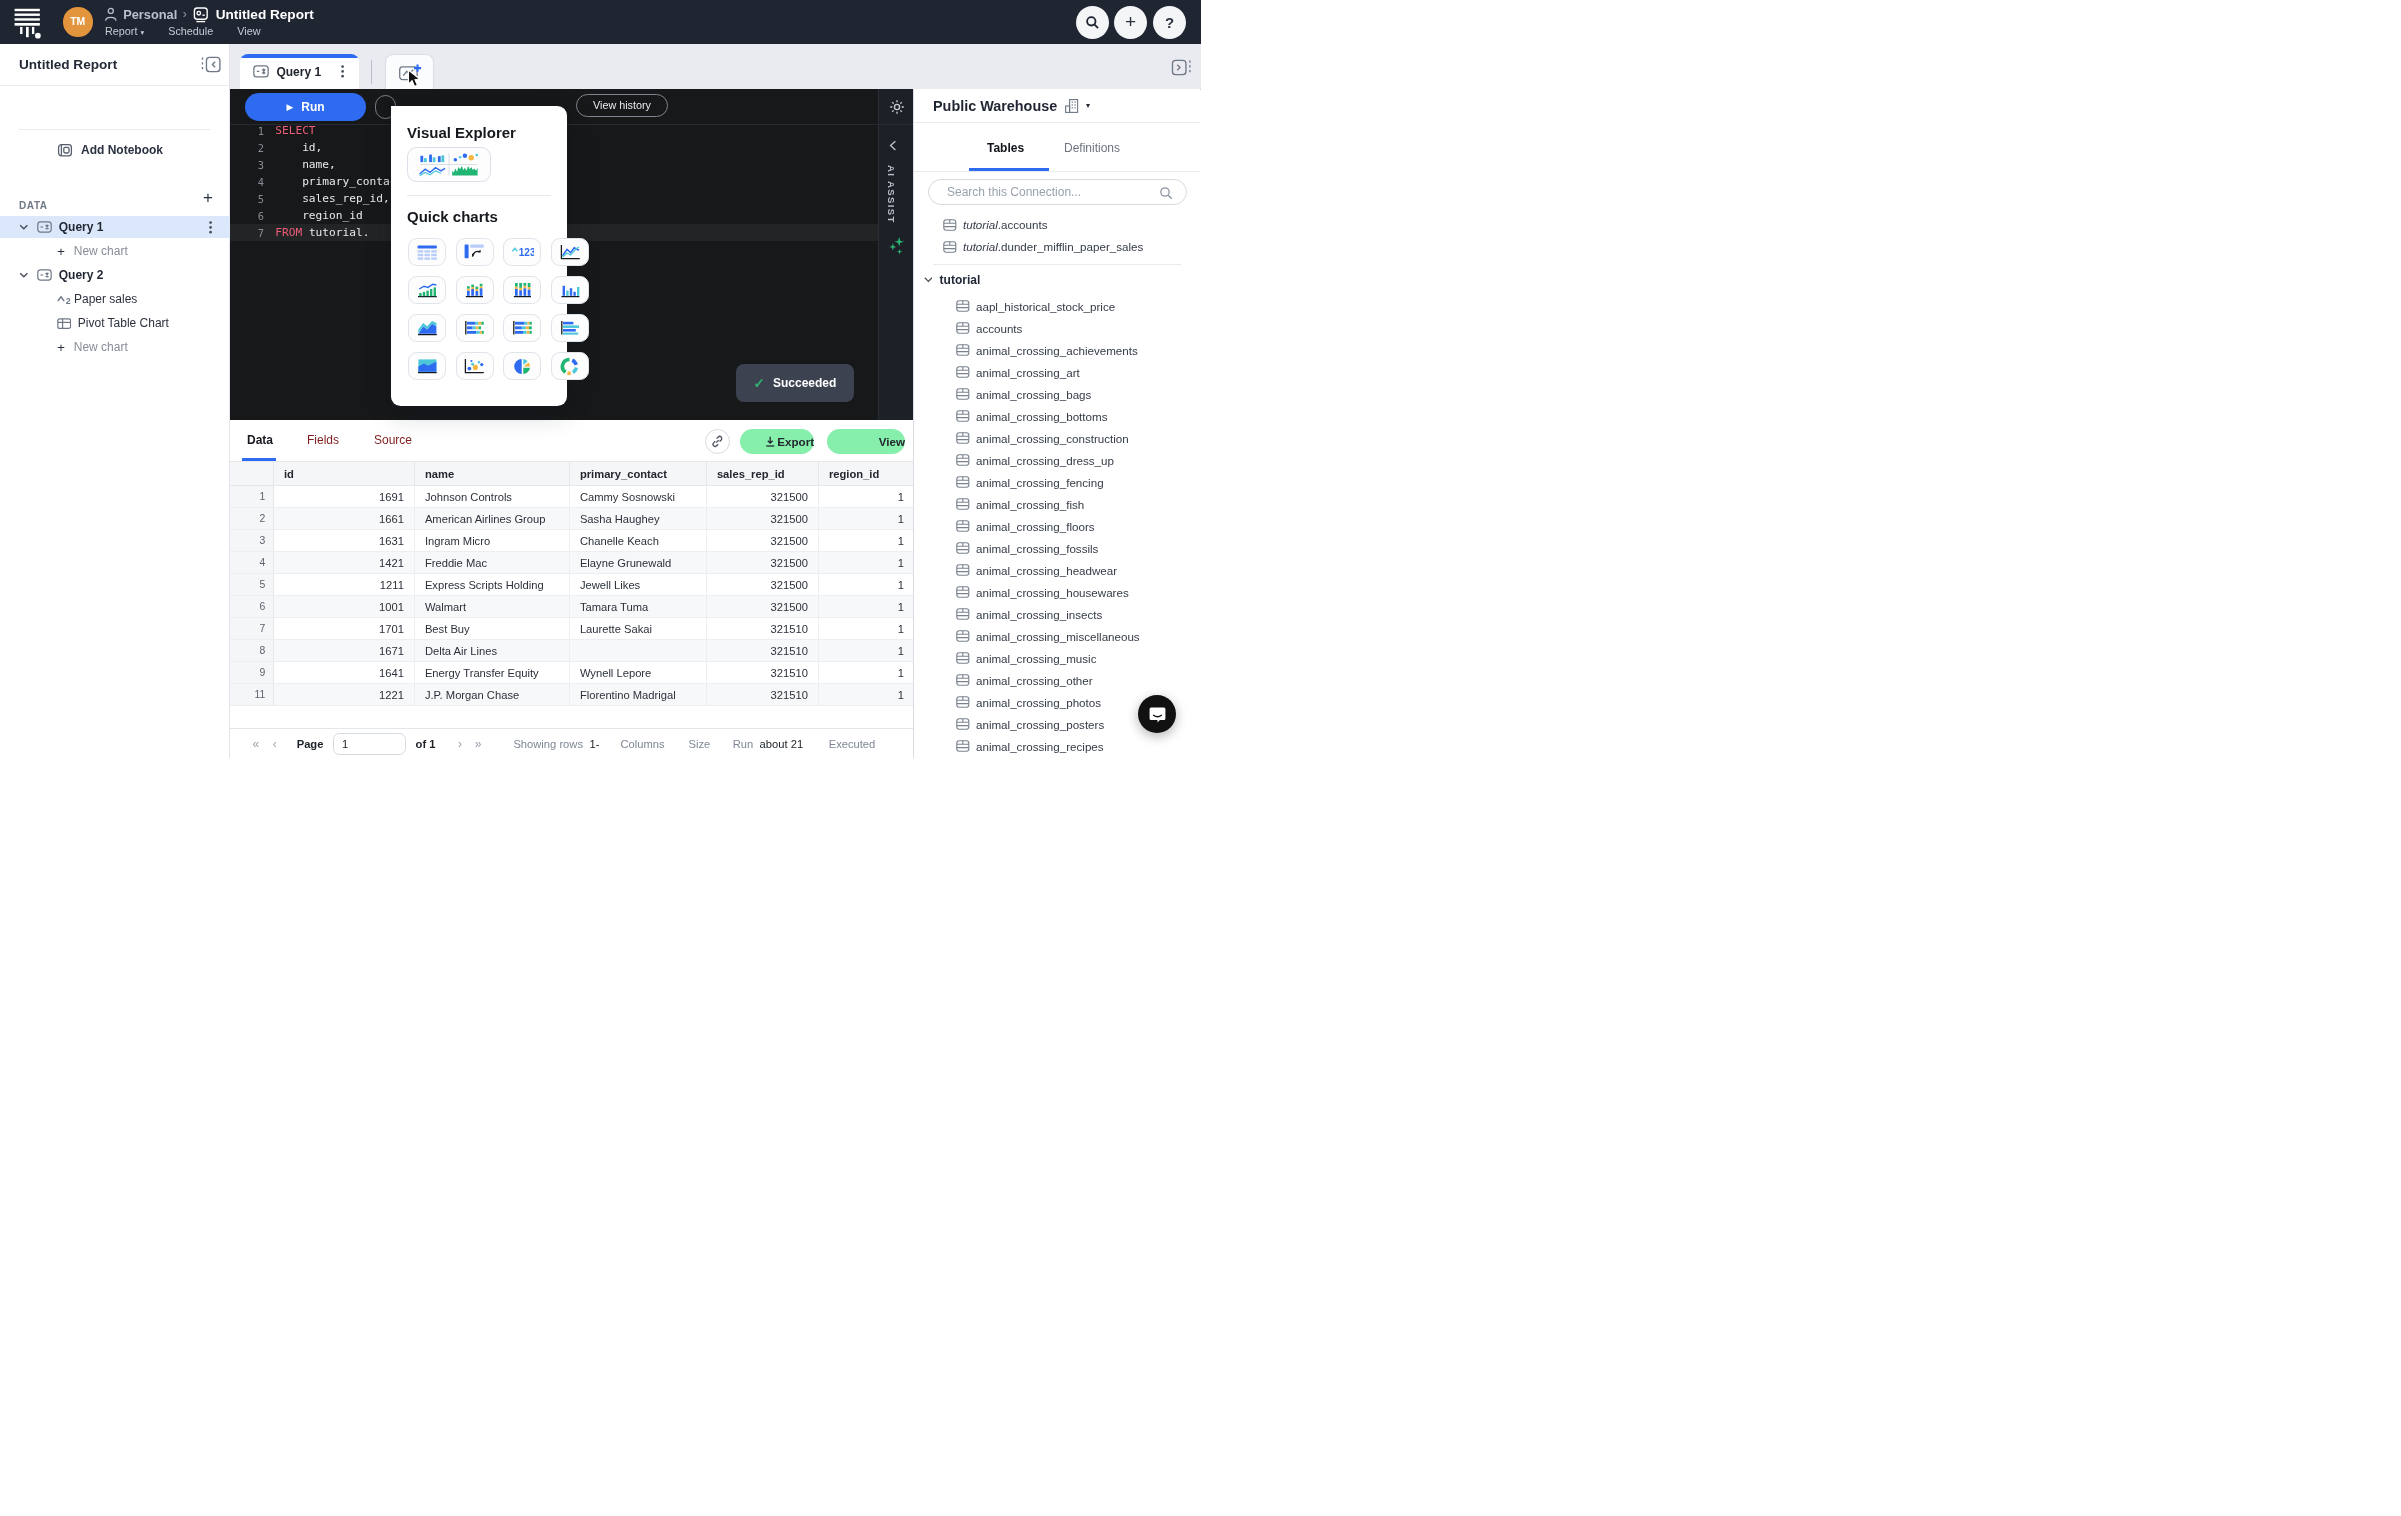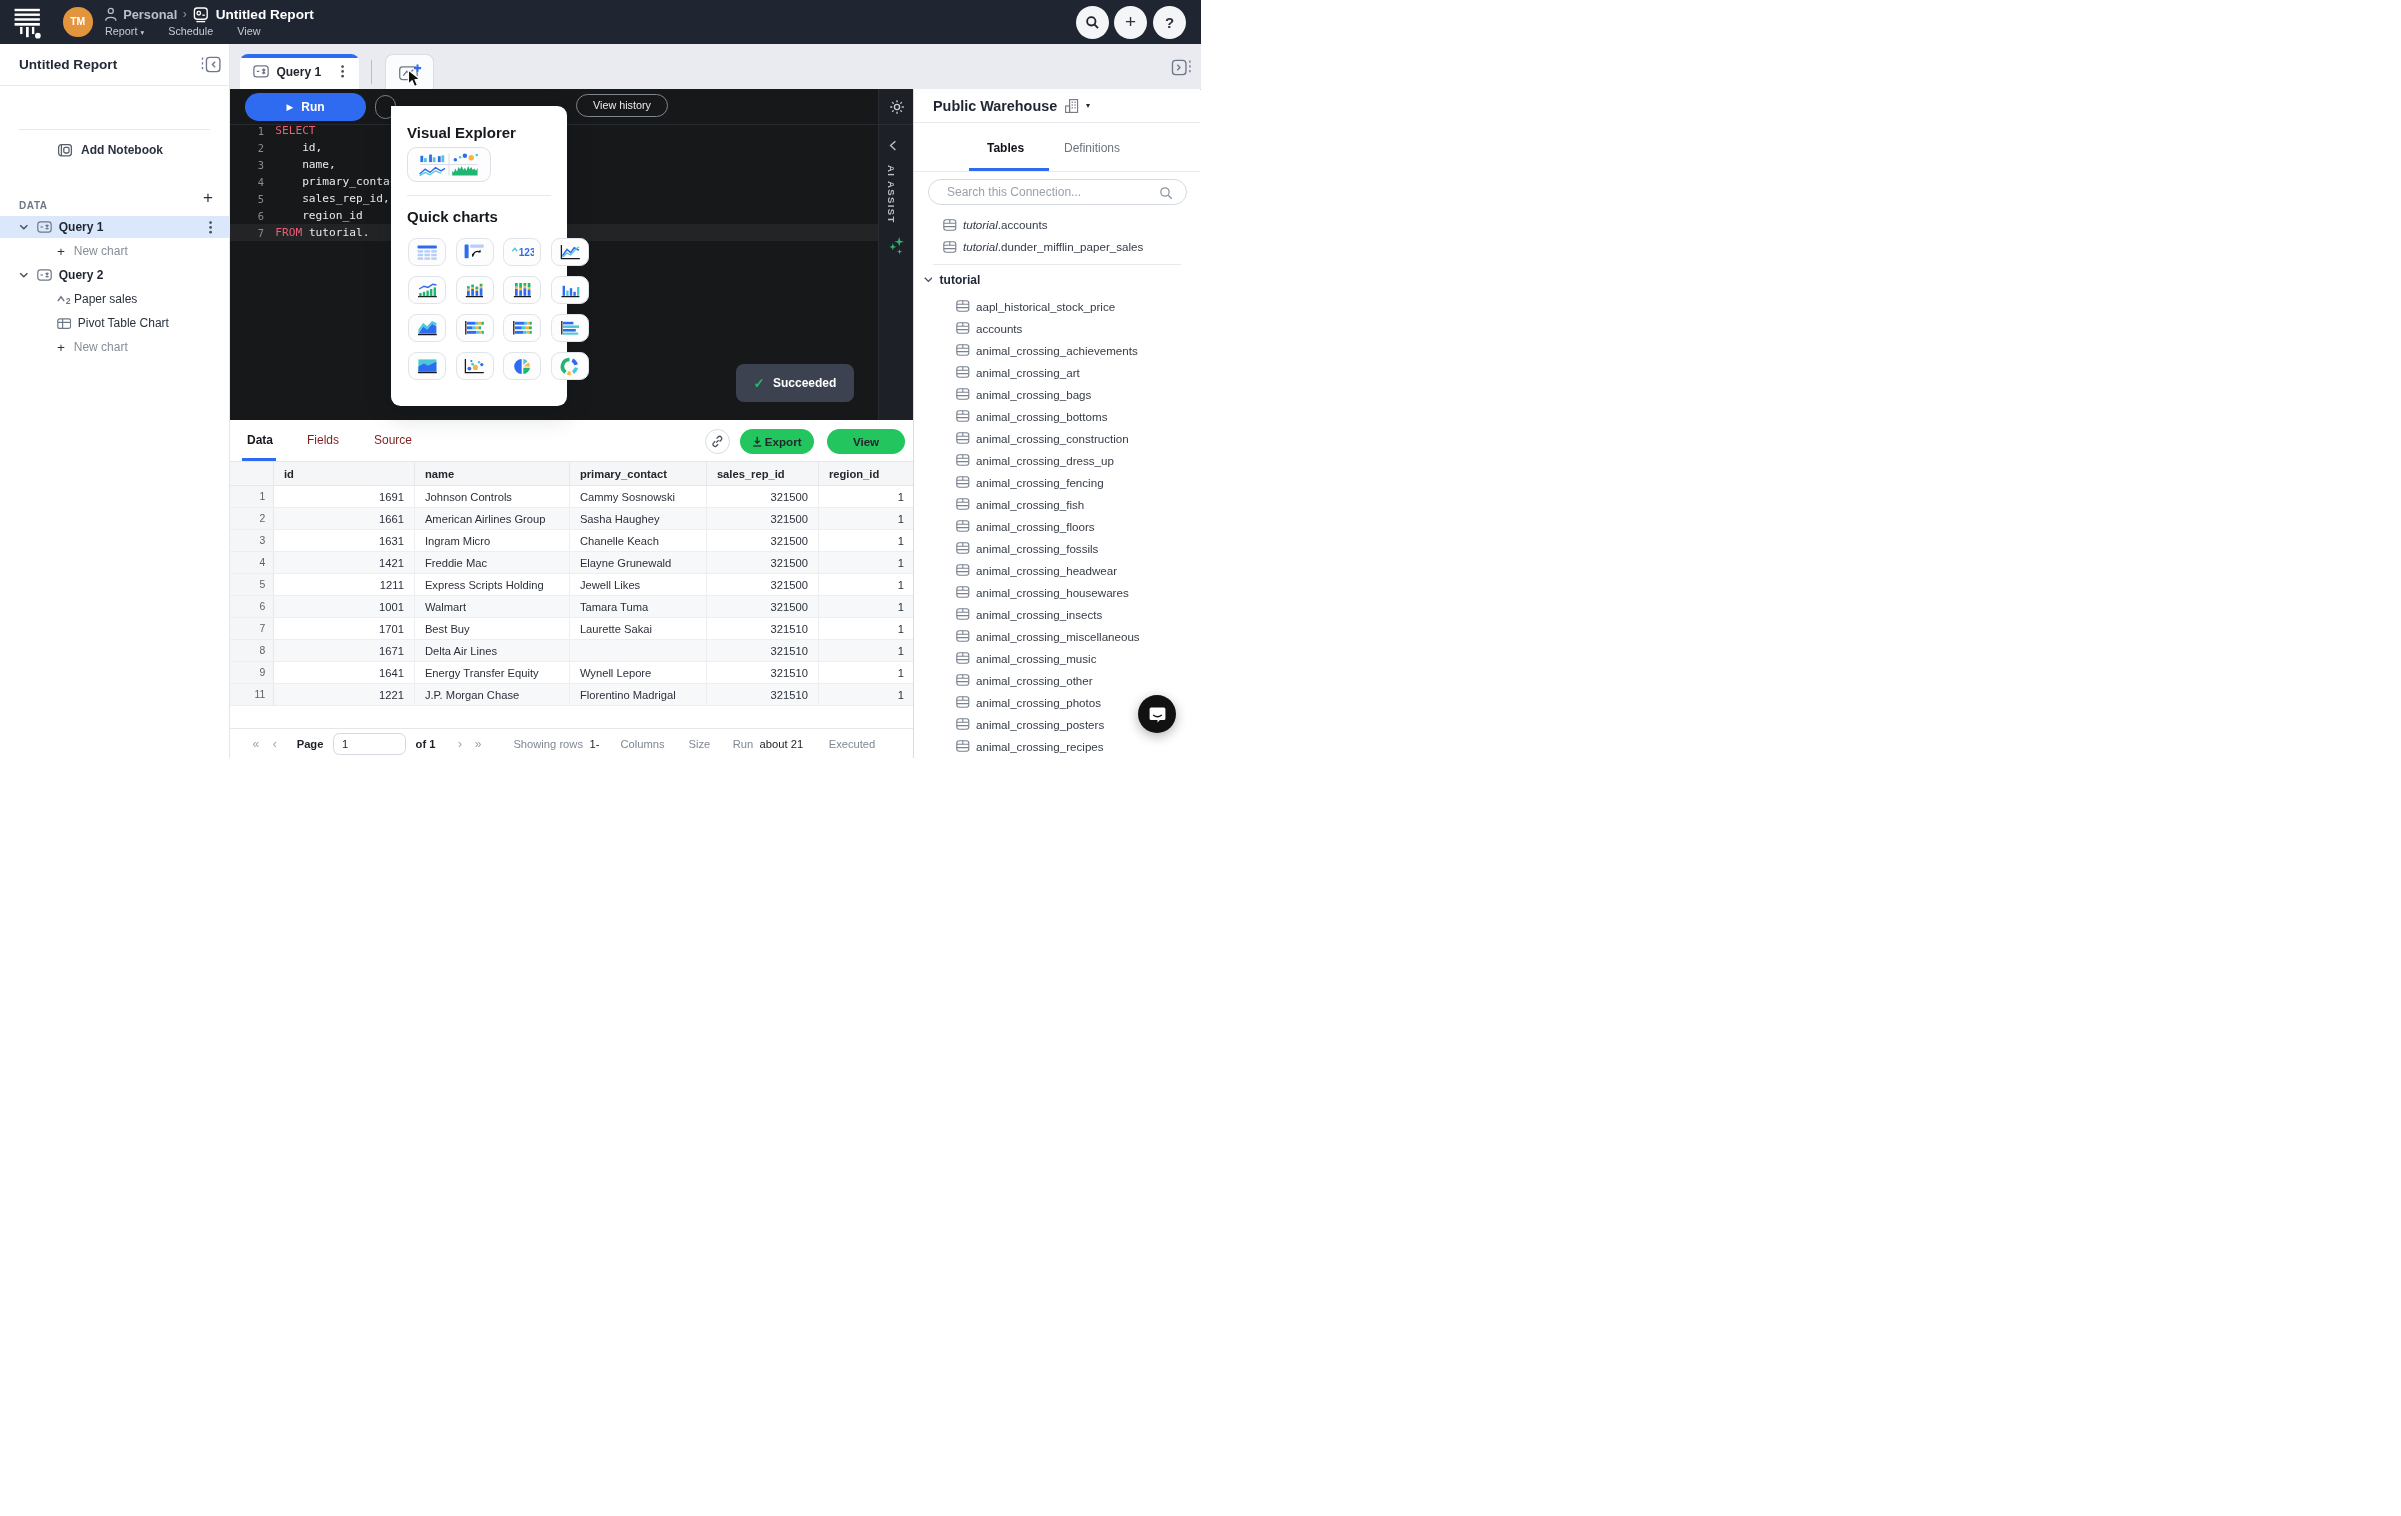--- a/index.html
+++ b/index.html
@@ -89,22 +89,22 @@
 
   
   #results { left:230px; top:421px; width:683px; height:338px; background:#fff; }
   #res-tabs { position:absolute; left:0; top:0; width:100%; height:40px; }
   .res-tab { position:absolute; top:12px; font-size:12px; color:#7f1d1d; cursor:pointer; }
   #tab-data { left:17px; color:#15181d; font-weight:700; }
   #data-underline { position:absolute; left:12px; top:37px; width:34px; height:2.8px; background:#2e6bf0; }
   #tab-fields { left:77px; } #tab-source { left:144px; }
   #link-circle { position:absolute; left:475px; top:8px; width:25px; height:25px; border-radius:50%;
                  border:0.8px solid #d7dbe2; display:flex; align-items:center; justify-content:center; cursor:pointer; }
-  .pill-btn { position:absolute; top:8px; height:25px; border-radius:798px; background:#22c55e;
-              display:flex; align-items:center; justify-content:center; gap:2px; cursor:pointer;
+  .pill-btn { position:absolute; top:8px; height:25px; border-radius:798px; background:#86efac;
+              display:flex; align-items:center; justify-content:flex-end; gap:2px; cursor:pointer;
               font-size:11.6px; font-weight:600; color:#23272e; }
   #export-btn { left:510px; width:74px; } #copy-btn { left:597px; width:78px; }
 
   #grid { position:absolute; left:0; top:40px; width:683px; }
   table { border-collapse:collapse; width:683px; table-layout:fixed; font-size:11.2px; }
   col.c-gut{width:43px;} col.c-id{width:141px;} col.c-name{width:155px;} col.c-con{width:137px;}
   col.c-rep{width:112px;} col.c-reg{width:96px;}
   thead th { background:#f5f6f8; border:0.8px solid #e5e7eb; border-left:none; height:24px;
              font-size:11.2px; font-weight:600; color:#23272e; text-align:left; padding-left:10.4px; }
   thead th.gut { border-left:none; }

